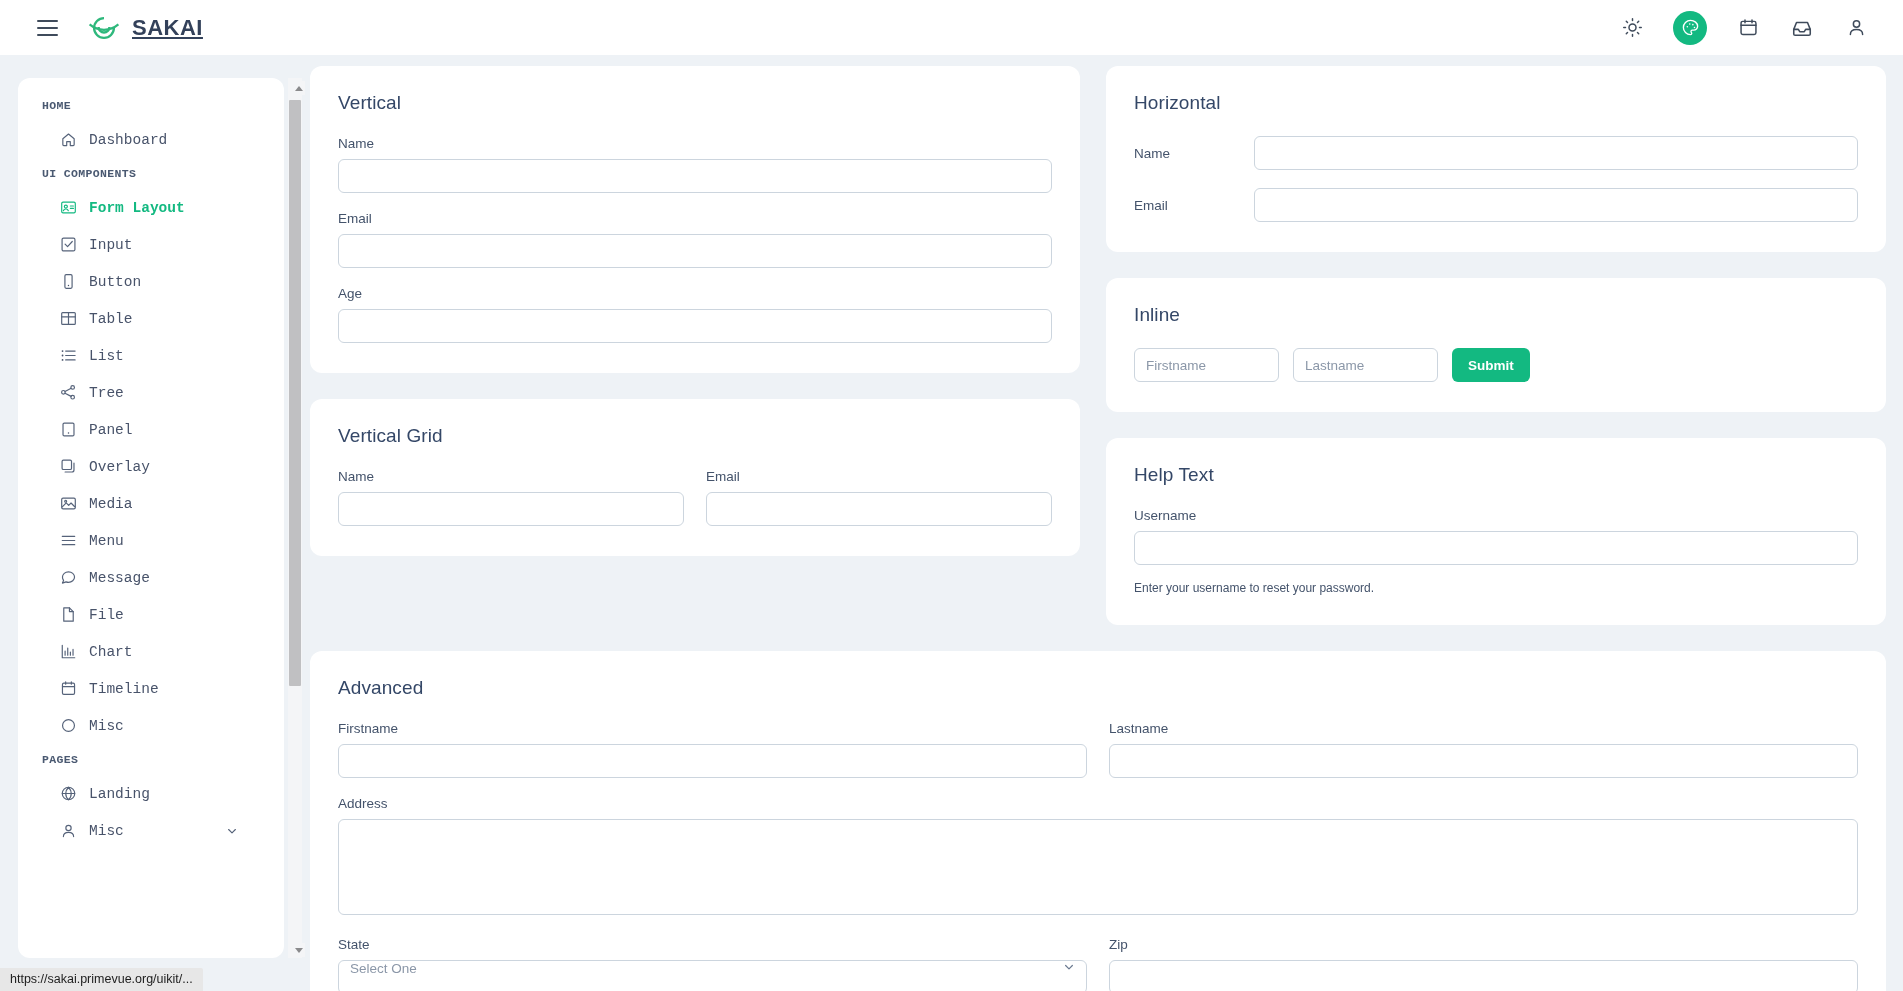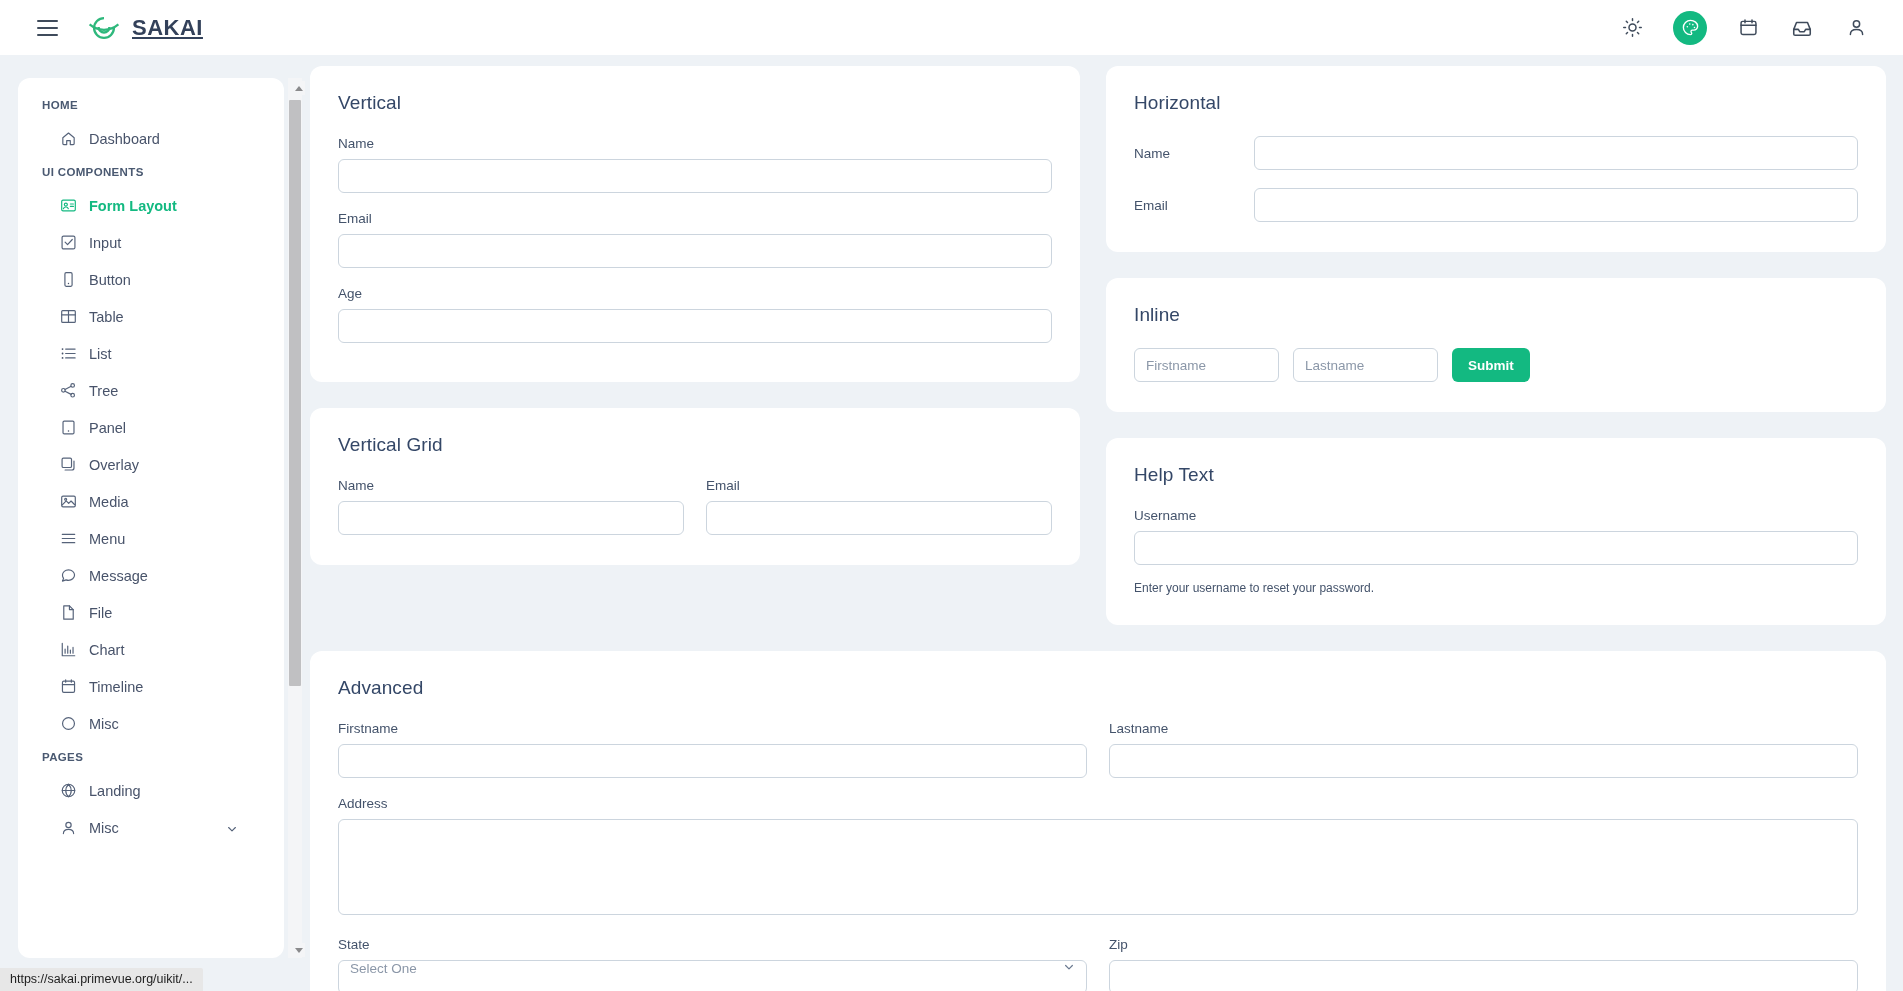--- a/index.html
+++ b/index.html
@@ -47,20 +47,21 @@
     position: absolute; left: 18px; top: 78px;
     width: 280px; height: 880px;
   }
   #sidebar {
     position: absolute; left: 0; top: 0;
     width: 266px; height: 880px;
     background: #ffffff;
     border-radius: 12px;
     overflow: hidden;
     padding: 12px 0 0 0;
+    font-family: Liberation Mono, monospace;
   }
   .menu-section-title {
     font-size: 11.5px; font-weight: 700; letter-spacing: .35px;
     color: #4a5971; padding: 9px 0 9px 24px; text-transform: uppercase;
   }
   .menu-item {
     display: flex; align-items: center; gap: 12px;
     padding: 10px 28px 10px 42px;
     font-size: 14.5px; color: #48536a; cursor: pointer; position: relative;
   }
@@ -114,21 +115,21 @@
   }
   .txt {
     width: 100%; height: 34px;
     border: 1px solid #ccd5de; border-radius: 6px;
     background: #fff; font-size: 13.5px; color: #33415a;
     padding: 0 11px; font-family: "Liberation Sans", sans-serif;
     outline: none;
   }
   .txt::placeholder { color: #8b97a8; }
   .field { margin-bottom: 18px; }
-  .field:last-child { margin-bottom: 9px; }
+  .field:last-child { margin-bottom: 0; }
 
   
   .h-field { display: flex; align-items: center; margin-bottom: 18px; }
   .h-field:last-child { margin-bottom: 0; }
   .h-field .field-label { width: 120px; margin-bottom: 0; flex: 0 0 120px; }
   .h-field .txt { flex: 1; }
 
   
   .inline-row { display: flex; align-items: center; gap: 14px; }
   .inline-row .txt { width: 145px; }

